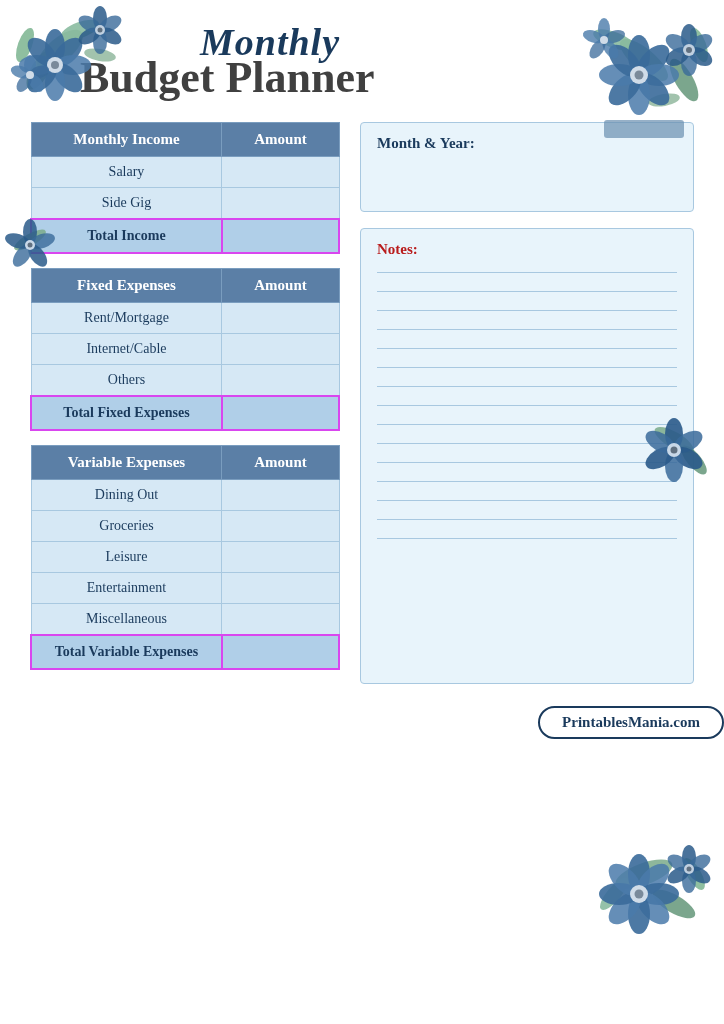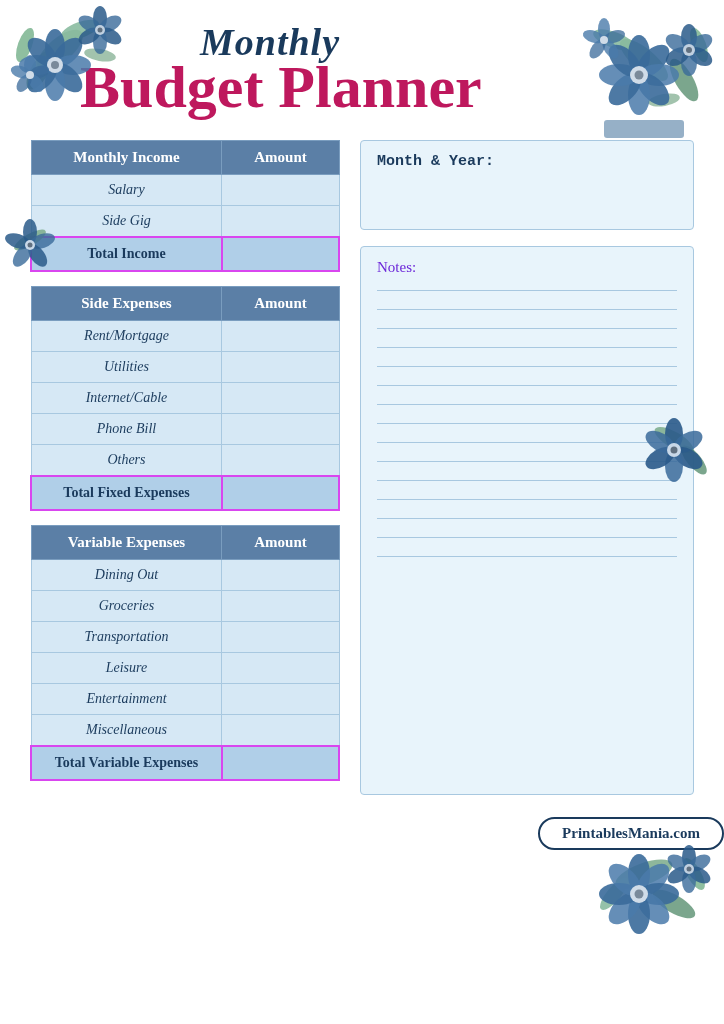--- a/index.html
+++ b/index.html
@@ -79,23 +79,23 @@
       font-size: 38px;
       color: #1a3a5c;
       font-style: italic;
       font-weight: bold;
       margin-left: 120px;
       margin-bottom: -10px;
       letter-spacing: 1px;
     }
 
     .budget-planner-title {
-      font-size: 60px;
+      font-size: 44px;
       font-weight: bold;
-      color: #be185d;
+      color: #404040;
       font-family: 'Georgia', serif;
       line-height: 1.1;
     }
 
     
     .main-content {
       display: flex;
       flex-direction: row;
       padding: 10px 30px 10px 30px;
       gap: 20px;
@@ -140,21 +140,20 @@
       width: 38%;
     }
 
     .table-data-row td {
       background-color: #d6e8f5;
       border: 1px solid #a8c8e0;
       padding: 7px 0;
       font-size: 14px;
       color: #1a3a5c;
       text-align: center;
-      font-style: italic;
     }
 
     .table-data-row td:first-child {
       text-align: center;
     }
 
     .table-total-row td {
       background-color: #b0cfe8;
       border: 2px solid #d946ef;
       padding: 8px 6px;
@@ -171,37 +170,36 @@
       padding: 12px 16px;
       min-height: 90px;
       background-color: #e8f4fb;
     }
 
     .month-year-label {
       font-size: 15px;
       color: #1a3a5c;
       font-weight: 600;
       margin-bottom: 8px;
-      font-family: Liberation Mono, monospace;
     }
 
     
     .notes-box {
       border: 1.5px solid #a8c8e0;
       border-radius: 4px;
       padding: 12px 16px;
       flex: 1;
       min-height: 360px;
       background-color: #e8f4fb;
     }
 
     .notes-label {
       font-size: 15px;
-      color: #6d28d9;
-      font-weight: 400;
+      color: #b91c1c;
+      font-weight: 700;
       margin-bottom: 0;
     }
 
     .notes-lines {
       display: flex;
       flex-direction: column;
       gap: 18px;
       margin-top: 14px;
     }
 
@@ -414,37 +412,29 @@
         <tr class="table-total-row">
           <td>Total Income</td>
           <td></td>
         </tr>
       </tbody>
         </table>
 
       <table class="budget-table">
         <tbody>
             <tr class="table-header-row">
-          <td>Side Expenses</td>
+          <td>Fixed Expenses</td>
           <td>Amount</td>
         </tr>
         <tr class="table-data-row">
           <td>Rent/Mortgage</td>
           <td></td>
         </tr>
         <tr class="table-data-row">
-          <td>Utilities</td>
-          <td></td>
-        </tr>
-        <tr class="table-data-row">
           <td>Internet/Cable</td>
-          <td></td>
-        </tr>
-        <tr class="table-data-row">
-          <td>Phone Bill</td>
           <td></td>
         </tr>
         <tr class="table-data-row">
           <td>Others</td>
           <td></td>
         </tr>
         <tr class="table-total-row">
           <td>Total Fixed Expenses</td>
           <td></td>
         </tr>
@@ -459,24 +449,20 @@
         </tr>
         <tr class="table-data-row">
           <td>Dining Out</td>
           <td></td>
         </tr>
         <tr class="table-data-row">
           <td>Groceries</td>
           <td></td>
         </tr>
         <tr class="table-data-row">
-          <td>Transportation</td>
-          <td></td>
-        </tr>
-        <tr class="table-data-row">
           <td>Leisure</td>
           <td></td>
         </tr>
         <tr class="table-data-row">
           <td>Entertainment</td>
           <td></td>
         </tr>
         <tr class="table-data-row">
           <td>Miscellaneous</td>
           <td></td>

